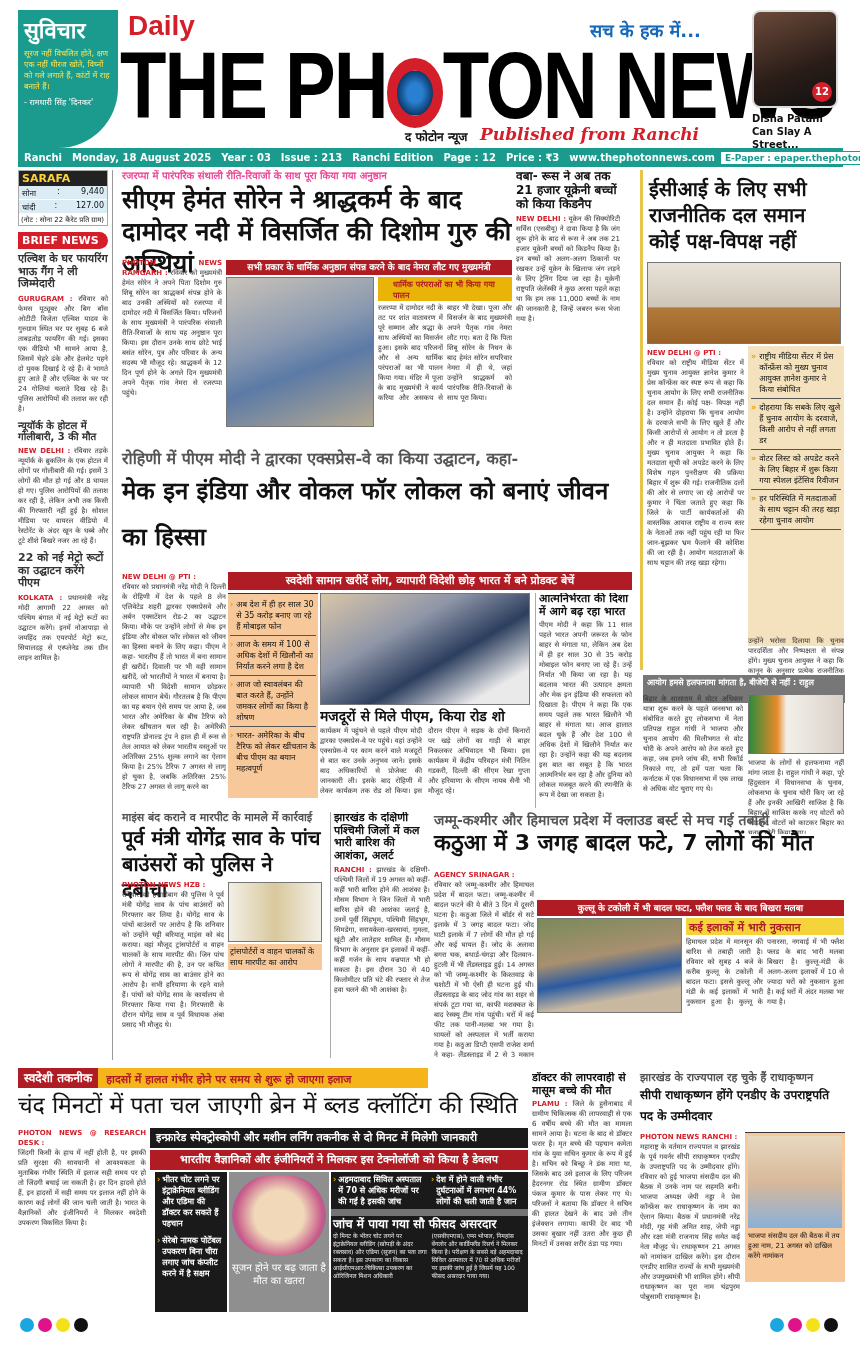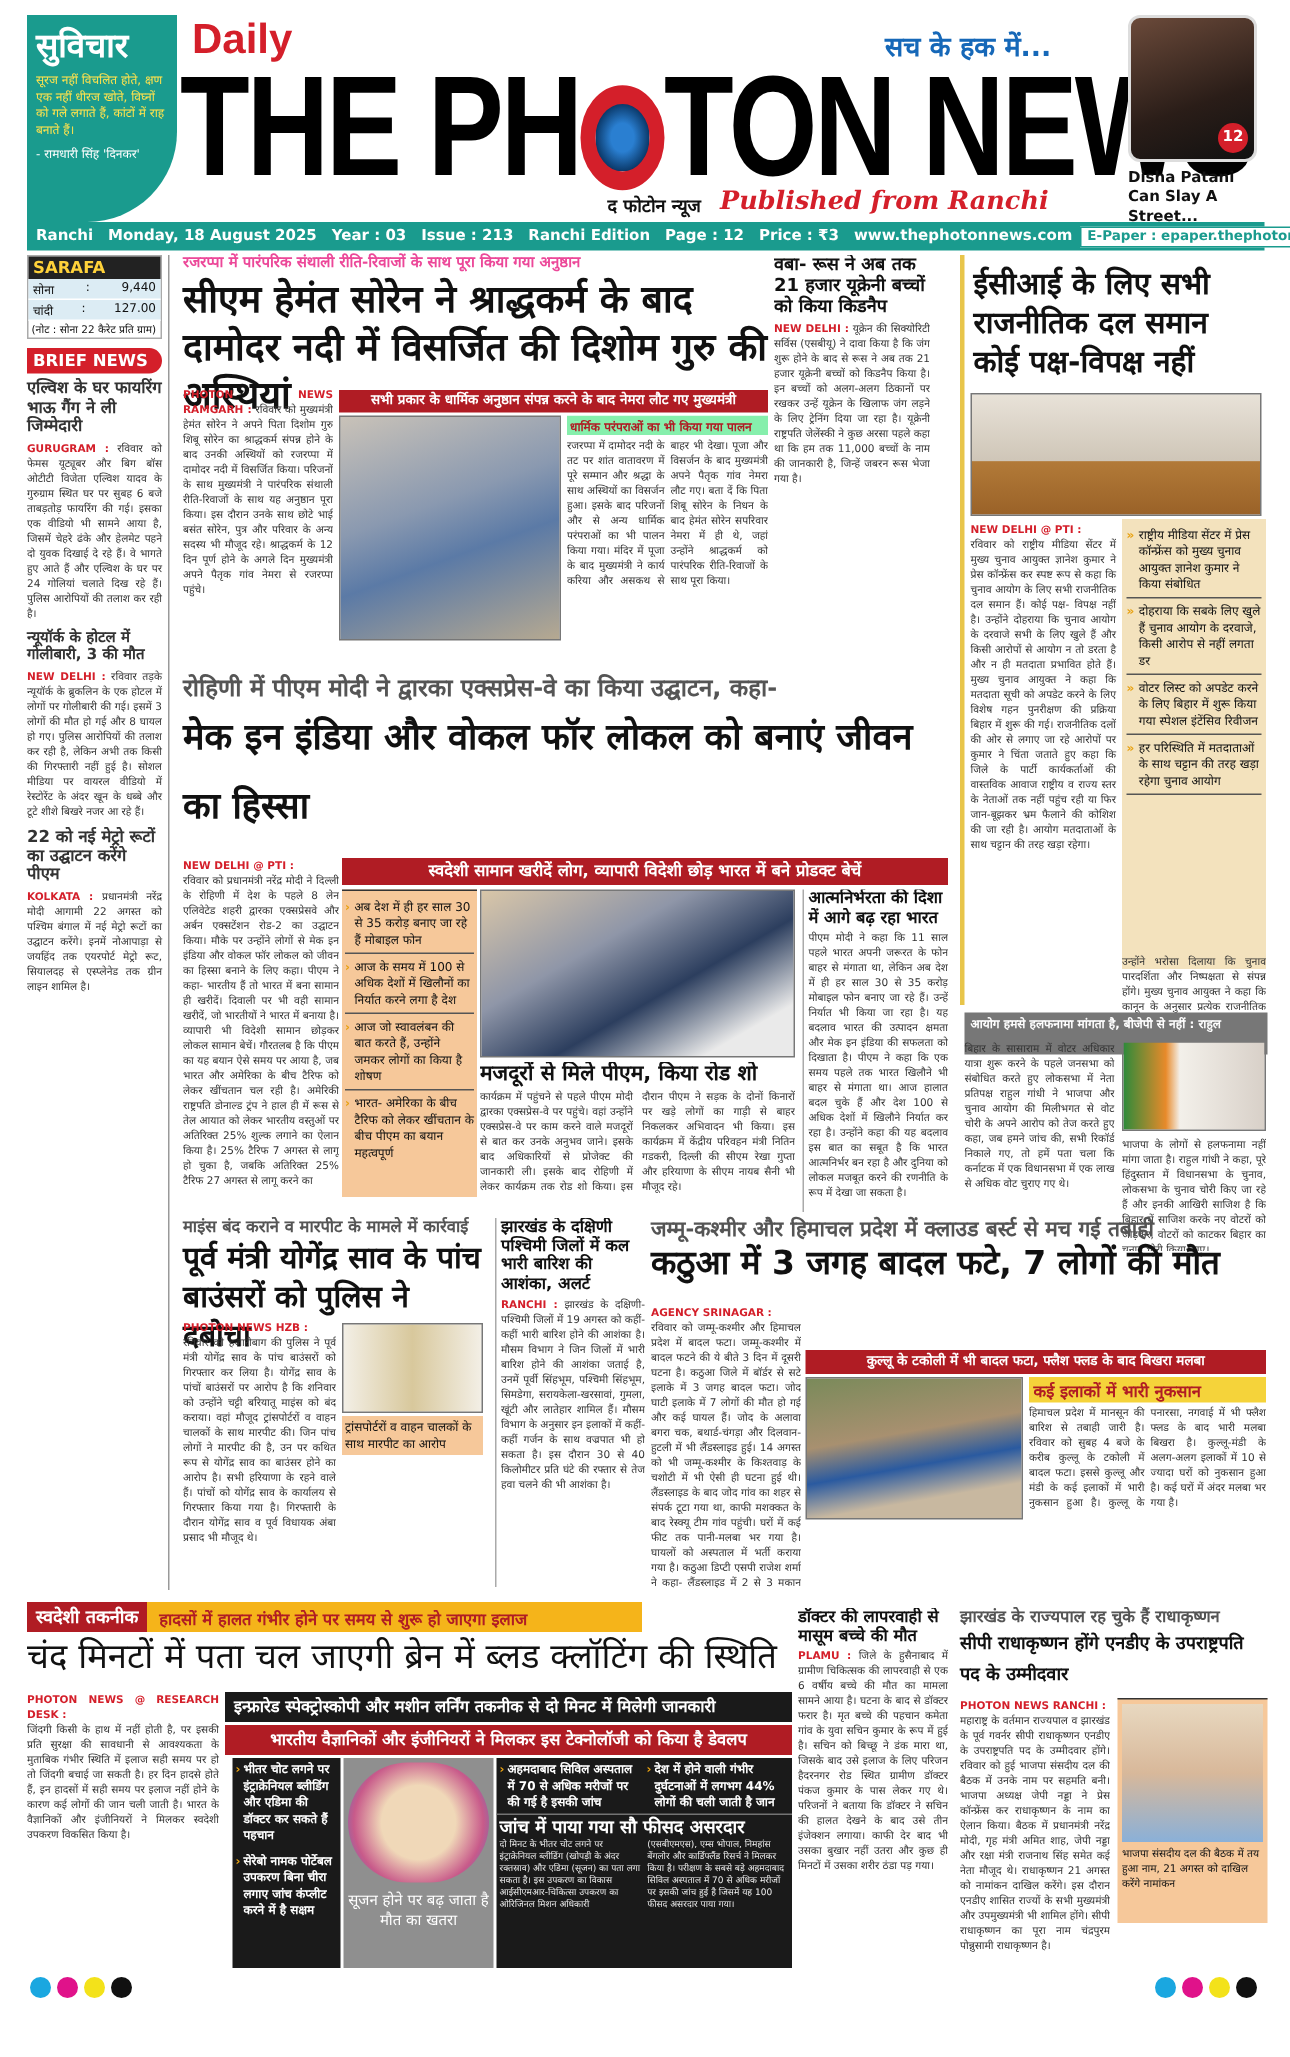--- a/index.html
+++ b/index.html
@@ -117,21 +117,21 @@
 <div class="abs" style="left:122px;top:170px;width:390px">
   <div class="hl" style="font-size:10px;color:#ec4899">रजरप्पा में पारंपरिक संथाली रीति-रिवाजों के साथ पूरा किया गया अनुष्ठान</div>
   <div class="hl" style="font-size:25px;margin-top:2px;line-height:32px">सीएम हेमंत सोरेन ने श्राद्धकर्म के बाद दामोदर नदी में विसर्जित की दिशोम गुरु की अस्थियां</div>
 </div>
 <div class="abs" style="left:122px;top:258px;width:100px;height:170px;overflow:hidden">
   <div class="body"><span class="dateline">PHOTON NEWS RAMGARH :</span> <span>रविवार को मुख्यमंत्री हेमंत सोरेन ने अपने पिता दिशोम गुरु शिबू सोरेन का श्राद्धकर्म संपन्न होने के बाद उनकी अस्थियों को रजरप्पा में दामोदर नदी में विसर्जित किया। परिजनों के साथ मुख्यमंत्री ने पारंपरिक संथाली रीति-रिवाजों के साथ यह अनुष्ठान पूरा किया। इस दौरान उनके साथ छोटे भाई बसंत सोरेन, पुत्र और परिवार के अन्य सदस्य भी मौजूद रहे। श्राद्धकर्म के 12 दिन पूर्ण होने के अगले दिन मुख्यमंत्री अपने पैतृक गांव नेमरा से रजरप्पा पहुंचे।</span></div>
 </div>
 <div class="abs rbar" style="left:226px;top:260px;width:286px;height:15px;font-size:9px;line-height:15px">सभी प्रकार के धार्मिक अनुष्ठान संपन्न करने के बाद नेमरा लौट गए मुख्यमंत्री</div>
 <div class="abs imgph" style="left:226px;top:277px;width:148px;height:150px;background:linear-gradient(160deg,#c9c2b8,#8a99b0 40%,#5b7aa6 60%,#b6a991)"></div>
 <div class="abs" style="left:378px;top:277px;width:134px;height:150px;overflow:hidden">
-  <div style="background:#86efac;font-size:8px;font-weight:bold;color:#b01c24;padding:1px 2px">धार्मिक परंपराओं का भी किया गया पालन</div>
+  <div style="background:#eab308;font-size:8px;font-weight:bold;color:#b01c24;padding:1px 15px">धार्मिक परंपराओं का भी किया गया पालन</div>
   <div class="body" style="column-count:2;column-gap:4px;margin-top:2px">रजरप्पा में दामोदर नदी के तट पर शांत वातावरण में पूरे सम्मान और श्रद्धा के साथ अस्थियों का विसर्जन हुआ। इसके बाद परिजनों और से अन्य धार्मिक परंपराओं का भी पालन किया गया। मंदिर में पूजा के बाद मुख्यमंत्री ने कार्य करिया और असकथ से बाहर भी देखा। पूजा और विसर्जन के बाद मुख्यमंत्री अपने पैतृक गांव नेमरा लौट गए। बता दें कि पिता शिबू सोरेन के निधन के बाद हेमंत सोरेन सपरिवार नेमरा में ही थे, जहां उन्होंने श्राद्धकर्म को पारंपरिक रीति-रिवाजों के साथ पूरा किया।</div>
 </div>
 
 <div class="abs" style="left:516px;top:170px;width:104px;height:262px;overflow:hidden">
   <div class="hl" style="font-size:12px">वबा- रूस ने अब तक 21 हजार यूक्रेनी बच्चों को किया किडनैप</div>
   <div class="body" style="margin-top:3px"><span class="dateline">NEW DELHI :</span> <span>यूक्रेन की सिक्योरिटी सर्विस (एसबीयू) ने दावा किया है कि जंग शुरू होने के बाद से रूस ने अब तक 21 हजार यूक्रेनी बच्चों को किडनैप किया है। इन बच्चों को अलग-अलग ठिकानों पर रखकर उन्हें यूक्रेन के खिलाफ जंग लड़ने के लिए ट्रेनिंग दिया जा रहा है। यूक्रेनी राष्ट्रपति जेलेंस्की ने कुछ अरसा पहले कहा था कि हम तक 11,000 बच्चों के नाम की जानकारी है, जिन्हें जबरन रूस भेजा गया है।</span></div>
 </div>
 
 <div class="abs" style="left:640px;top:170px;width:205px;height:500px;border-left:3px solid #e8c54a">
   <div class="hl" style="font-size:20px;padding:6px 6px;line-height:26px">ईसीआई के लिए सभी राजनीतिक दल समान कोई पक्ष-विपक्ष नहीं</div>
@@ -266,21 +266,21 @@
   <div style="display:flex">
     <div style="width:98px;font-size:8px;line-height:11px;font-weight:bold;padding:2px;display:flex;gap:2px">
         <span class="arrow">›</span>
         <span>अहमदाबाद सिविल अस्पताल में 70 से अधिक मरीजों पर की गई है इसकी जांच</span>
       </div>
     <div style="width:98px;font-size:8px;line-height:11px;font-weight:bold;padding:2px;display:flex;gap:2px">
         <span class="arrow">›</span>
         <span>देश में होने वाली गंभीर दुर्घटनाओं में लगभग 44% लोगों की चली जाती है जान</span>
       </div>
   </div>
-  <div style="border-top:1px solid #737373;padding:2px">
+  <div style="border-top:7px solid #737373;padding:2px">
     <div class="hl" style="font-size:12px">जांच में पाया गया सौ फीसद असरदार</div>
     <div style="font-size:6px;line-height:8px;column-count:2;column-gap:4px;color:#eee">दो मिनट के भीतर चोट लगने पर इंट्राक्रेनियल ब्लीडिंग (खोपड़ी के अंदर रक्तस्राव) और एडिमा (सूजन) का पता लगा सकता है। इस उपकरण का विकास आईसीएमआर-चिकित्सा उपकरण का ओरिजिनल मिशन अधिकारी (एसबीएमएस), एम्स भोपाल, निमहांस बेंगलोर और कार्डिफ्लैंड रिसर्च ने मिलकर किया है। परीक्षण के सबसे बड़े अहमदाबाद सिविल अस्पताल में 70 से अधिक मरीजों पर इसकी जांच हुई है जिसमें यह 100 फीसद असरदार पाया गया।</div>
   </div>
 </div>
 
 <div class="abs" style="left:532px;top:1072px;width:100px;height:240px;overflow:hidden">
   <div class="hl" style="font-size:11px">डॉक्टर की लापरवाही से मासूम बच्चे की मौत</div>
   <div class="body" style="margin-top:2px"><span class="dateline">PLAMU :</span> <span>जिले के हुसैनाबाद में ग्रामीण चिकित्सक की लापरवाही से एक 6 वर्षीय बच्चे की मौत का मामला सामने आया है। घटना के बाद से डॉक्टर फरार है। मृत बच्चे की पहचान कमेता गांव के युवा सचिन कुमार के रूप में हुई है। सचिन को बिच्छू ने डंक मारा था, जिसके बाद उसे इलाज के लिए परिजन हैदरनगर रोड स्थित ग्रामीण डॉक्टर पंकज कुमार के पास लेकर गए थे। परिजनों ने बताया कि डॉक्टर ने सचिन की हालत देखने के बाद उसे तीन इंजेक्शन लगाया। काफी देर बाद भी उसका बुखार नहीं उतरा और कुछ ही मिनटों में उसका शरीर ठंडा पड़ गया।</span></div>
 </div>
 

